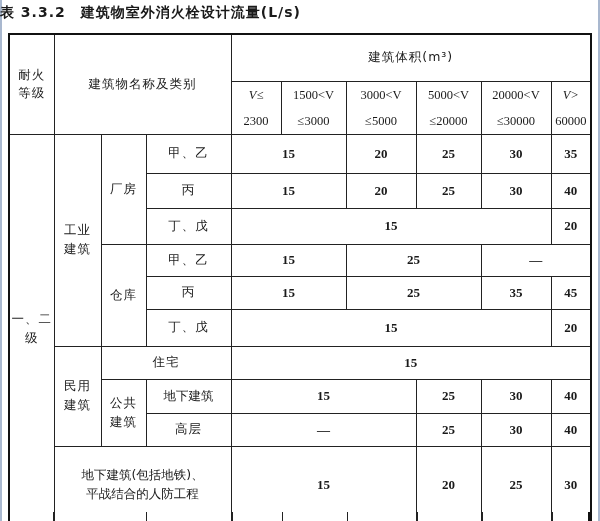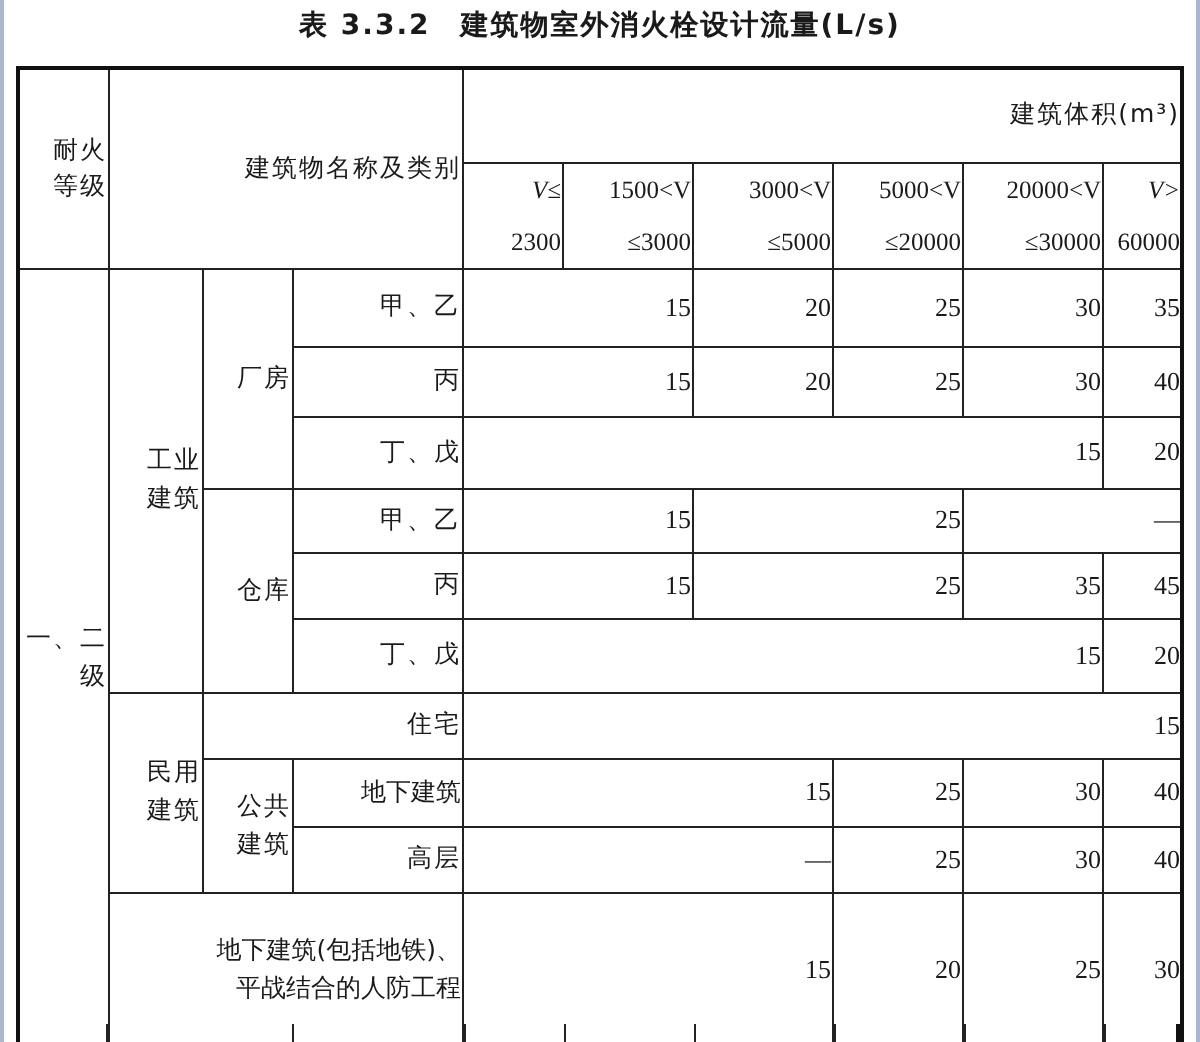--- a/index.html
+++ b/index.html
@@ -1,29 +1,29 @@
 <!DOCTYPE html>
 <html><head>
 <meta charset="utf-8">
 <style>
   html, body { margin:0; padding:0; background:#ffffff; }
   body { width:600px; height:521px; position:relative; overflow:hidden;
          font-family:"DejaVu Serif","Liberation Serif",serif; color:#1a1a1a; }
   .edge-left { position:absolute; left:0; top:0; width:2px; height:521px; background:#a9b8cf; }
   .edge-right { position:absolute; right:0; top:0; width:2px; height:521px; background:#a9b8cf; }
-  .title { position:absolute; left:0; top:4px; width:600px; text-align:center;
+  .title { position:absolute; left:0; top:4px; width:600px; text-align:left;
            font-family:"DejaVu Sans","Liberation Sans",sans-serif; font-weight:bold;
            font-size:14px; letter-spacing:1px; }
   table { position:absolute; left:8px; top:33px; border-collapse:collapse;
           table-layout:fixed; width:582px; }
-  td { border:1.5px solid #222; text-align:right; vertical-align:middle;
+  td { border:1.5px solid #222; text-align:center; vertical-align:middle;
        font-size:13px; padding:0; line-height:1.5; }
   table { border:2.5px solid #111; }
   .cjk { font-family:"DejaVu Sans","Liberation Sans",sans-serif; font-size:12.5px; letter-spacing:1px; }
-  .num { font-family:"Liberation Serif","DejaVu Serif",serif; font-size:13px; }
+  .num { font-family:"Liberation Serif","DejaVu Serif",serif; font-size:13px;font-weight:bold; }
   .vhead { font-family:"Liberation Serif","DejaVu Serif",serif; font-size:12.5px; line-height:26px; }
   .below { position:absolute; left:8px; top:512px; width:582px; height:9px; border-left:2.5px solid #111; border-right:2.5px solid #111; box-sizing:border-box;}
   .below span { position:absolute; top:0; height:9px; border-left:1.5px solid #222; }
 </style>
 </head>
 <body>
 
 <div class="edge-left"></div>
 <div class="edge-right"></div>
 

